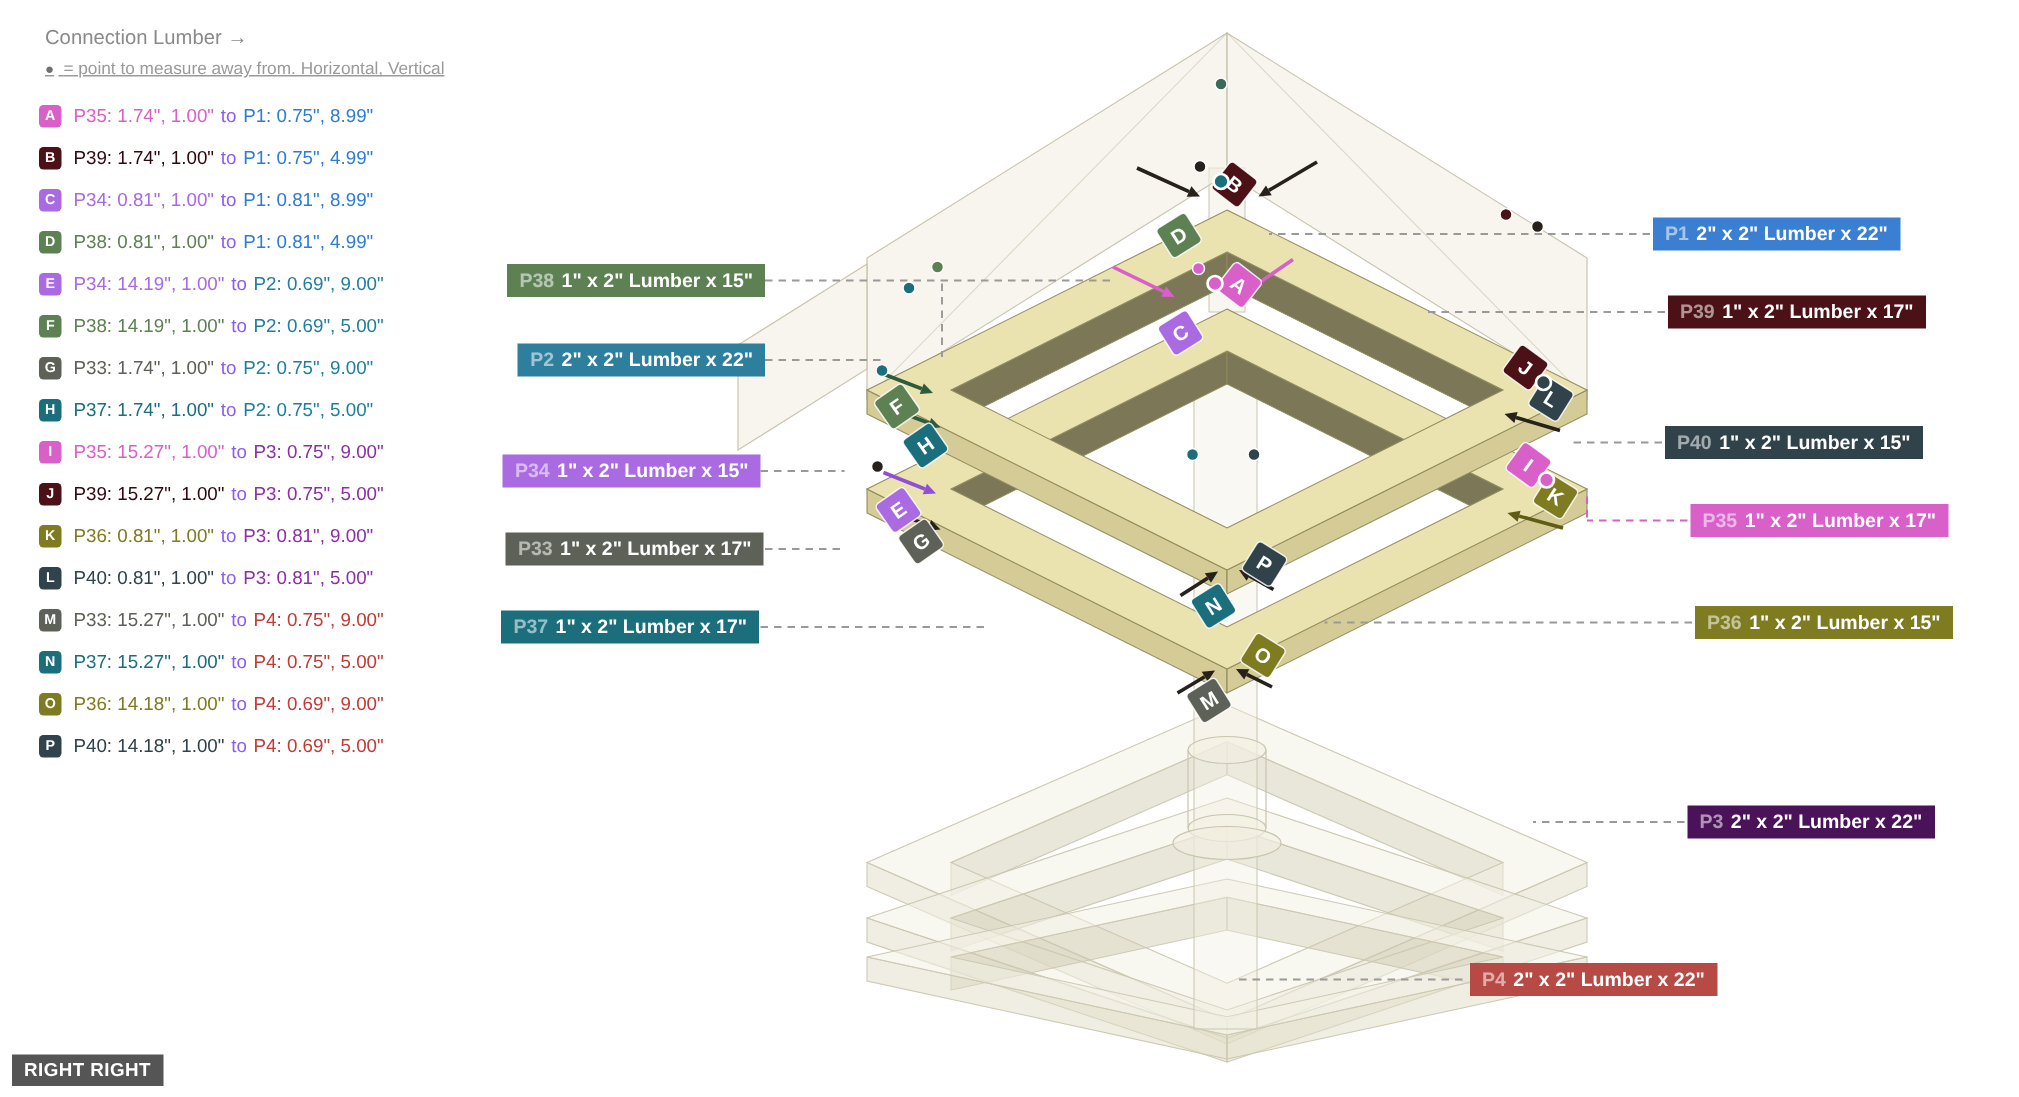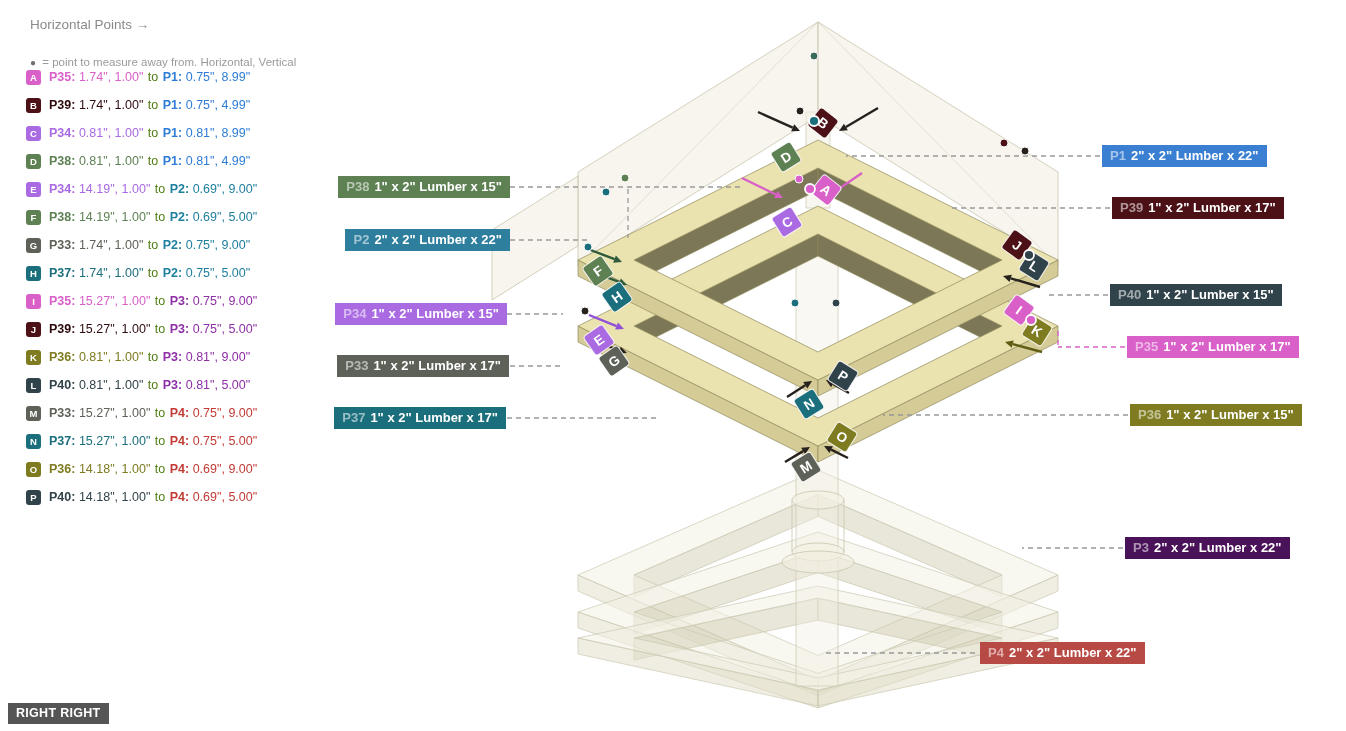--- a/index.html
+++ b/index.html
@@ -1,27 +1,27 @@
 <!DOCTYPE html>
 <html><head>
 <meta charset="utf-8">
 <style>
   html,body{margin:0;padding:0;background:#fff;}
   #canvas{position:relative;width:1346px;height:731px;background:#fff;overflow:hidden;
           font-family:"Liberation Sans",sans-serif;}
   #structure{position:absolute;left:0;top:0;}
   #diagram-title{position:absolute;left:30px;top:17px;font-size:13.5px;color:#8a8a8a;}
-  #diagram-subtitle{position:absolute;left:30px;top:56px;font-size:11.5px;color:#9a9a9a;}
+  #diagram-subtitle{position:absolute;left:30px;top:40px;font-size:11.5px;color:#9a9a9a;text-decoration:underline;}
   #diagram-subtitle .dot{color:#6f6f6f;font-size:10px;margin-right:3px;}
   .lrow{position:absolute;left:26px;display:flex;align-items:center;gap:8px;height:16px;
         font-size:12.5px;white-space:nowrap;}
   .lbadge{display:inline-block;width:15px;height:15px;border-radius:3px;color:#fff;
           font-size:9.5px;font-weight:bold;text-align:center;line-height:15px;flex:0 0 15px;}
-  .lrow b{font-weight:bold;}
-  .lrow .sep{color:#4d7c0f;padding:0 1px;}
+  .lrow b{font-weight:normal;}
+  .lrow .sep{color:#8b5cf6;padding:0 1px;}
   .plabel{position:absolute;font-size:13px;font-weight:bold;color:#fff;padding:3px 8px 4px;
           white-space:nowrap;}
   .plabel .pid{opacity:.55;margin-right:5px;}
   #view-label{position:absolute;left:8px;top:703px;background:#555;color:#fff;
               font-size:12.5px;font-weight:bold;padding:3px 8px 4px;letter-spacing:.3px;}
 </style>
 </head>
 <body>
 
 <div id="canvas">
@@ -199,21 +199,21 @@
         <circle cx="588" cy="247" r="4" fill="#1B6F7D" stroke="#fff" stroke-width="1"></circle>
         <circle cx="585" cy="311" r="4" fill="#26211C" stroke="#fff" stroke-width="1"></circle>
         <circle cx="1029" cy="255" r="5" fill="#31434A" stroke="#fff" stroke-width="1.8"></circle>
         <circle cx="1031" cy="320" r="5" fill="#D95FC9" stroke="#fff" stroke-width="1.8"></circle>
         <circle cx="795" cy="303" r="4" fill="#1B6F7D" stroke="#fff" stroke-width="1"></circle>
         <circle cx="836" cy="303" r="4" fill="#31434A" stroke="#fff" stroke-width="1"></circle>
         <circle cx="1004" cy="143" r="4" fill="#4B1116" stroke="#fff" stroke-width="1"></circle>
         <circle cx="1025" cy="151" r="4" fill="#26211C" stroke="#fff" stroke-width="1"></circle>
       </g>
     </svg>
-  <div id="diagram-title">Horizontal Points →</div>
+  <div id="diagram-title">Connection Lumber →</div>
   <div id="diagram-subtitle">
     <span class="dot">●</span>
     <span>= point to measure away from. Horizontal, Vertical</span>
   </div>
   <div id="legend">
       <div class="lrow" style="top: 69px;">
         <span class="lbadge" style="background: rgb(217, 95, 201);">A</span>
         <span><b style="color: rgb(217, 95, 201);">P35:</b> <span style="color: rgb(217, 95, 201);">1.74", 1.00"</span> <span class="sep">to</span> <b style="color: rgb(46, 124, 214);">P1:</b> <span style="color: rgb(46, 124, 214);">0.75", 8.99"</span> </span>
       </div>
       <div class="lrow" style="top: 97px;">

